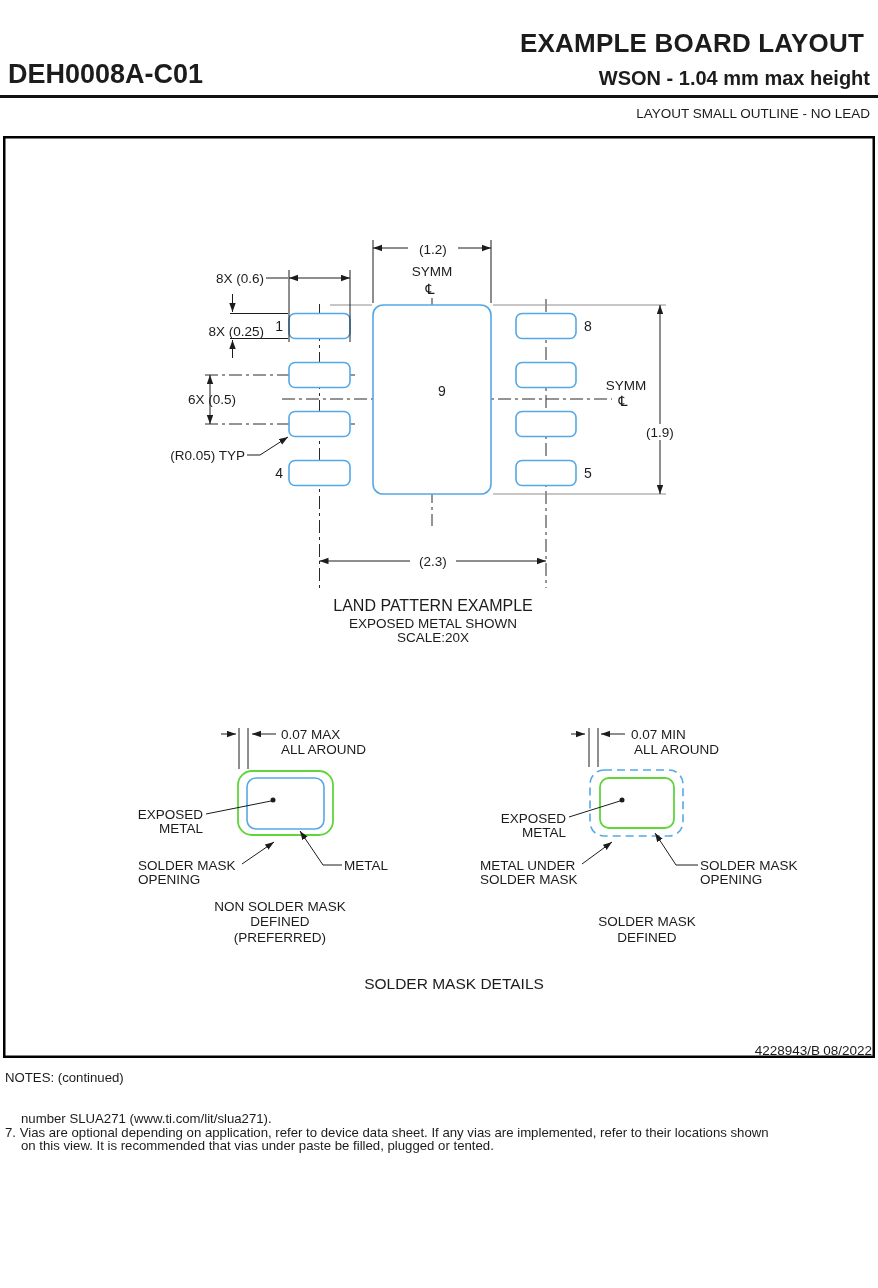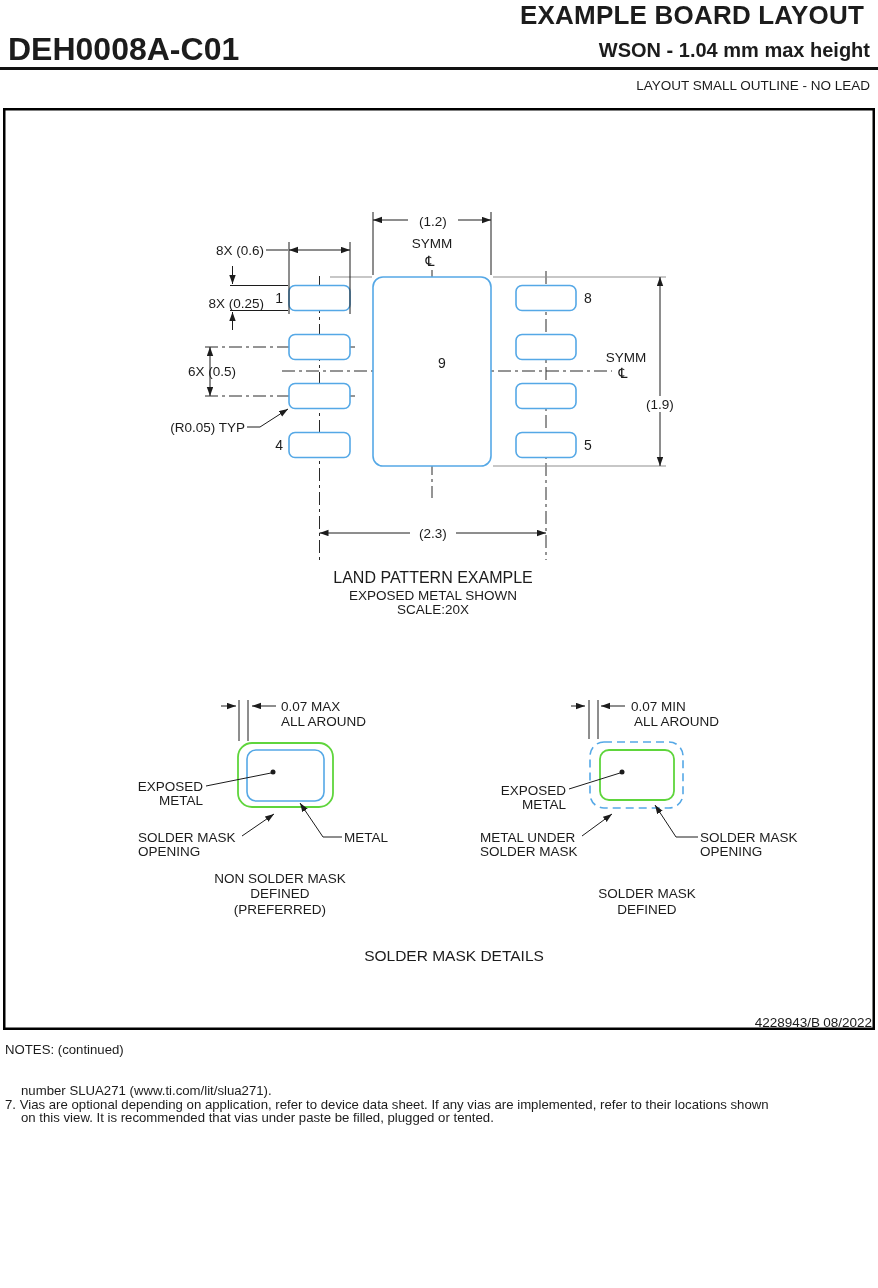--- a/index.html
+++ b/index.html
@@ -1,22 +1,22 @@
 <!DOCTYPE html>
 <html style="--pad-blue: #55a8e6; --mask-green: #5fd53c; --line-dark: #1c1c1c; --line-gray: #8f8f8f;"><head>
 <meta charset="utf-8">
 <style>
   * { margin:0; padding:0; box-sizing:border-box; }
   html,body { width:878px; height:1288px; background:#fff; font-family:"Liberation Sans", sans-serif; color:#1c1c1c; }
   .abs { position:absolute; }
-  #page { position:relative; width:878px; height:1152px; background:#fff; overflow:hidden; }
+  #page { position:relative; width:878px; height:1152px; background:#fff; overflow:hidden;margin-top:28px; }
 
   
   #hdr-title   { top:0;   right:14px; font-size:26px; font-weight:bold; letter-spacing:0.2px; }
-  #hdr-part    { top:31px; left:8px;  font-size:32px; font-weight:bold; }
+  #hdr-part    { top:31px; left:8px;  font-size:27px; font-weight:bold; }
   #hdr-pkg     { top:39px; right:8px; font-size:20px; font-weight:bold; }
   #hdr-rule    { top:67px; left:0; width:878px; height:2.5px; background:#111; }
   #hdr-sub     { top:78px; right:8px; font-size:13.5px; }
 
   
   #drawing { position:absolute; left:3px; top:108px; }
   text { font-family:"Liberation Sans", sans-serif; fill:#1c1c1c; font-size:13.5px; }
   .cl-sym { font-family:"DejaVu Sans", sans-serif; font-size:14px; }
   .dl   { stroke:var(--line-dark,#1c1c1c); stroke-width:1; fill:none; }
   .gray { stroke:var(--line-gray,#8f8f8f); stroke-width:1; fill:none; }

